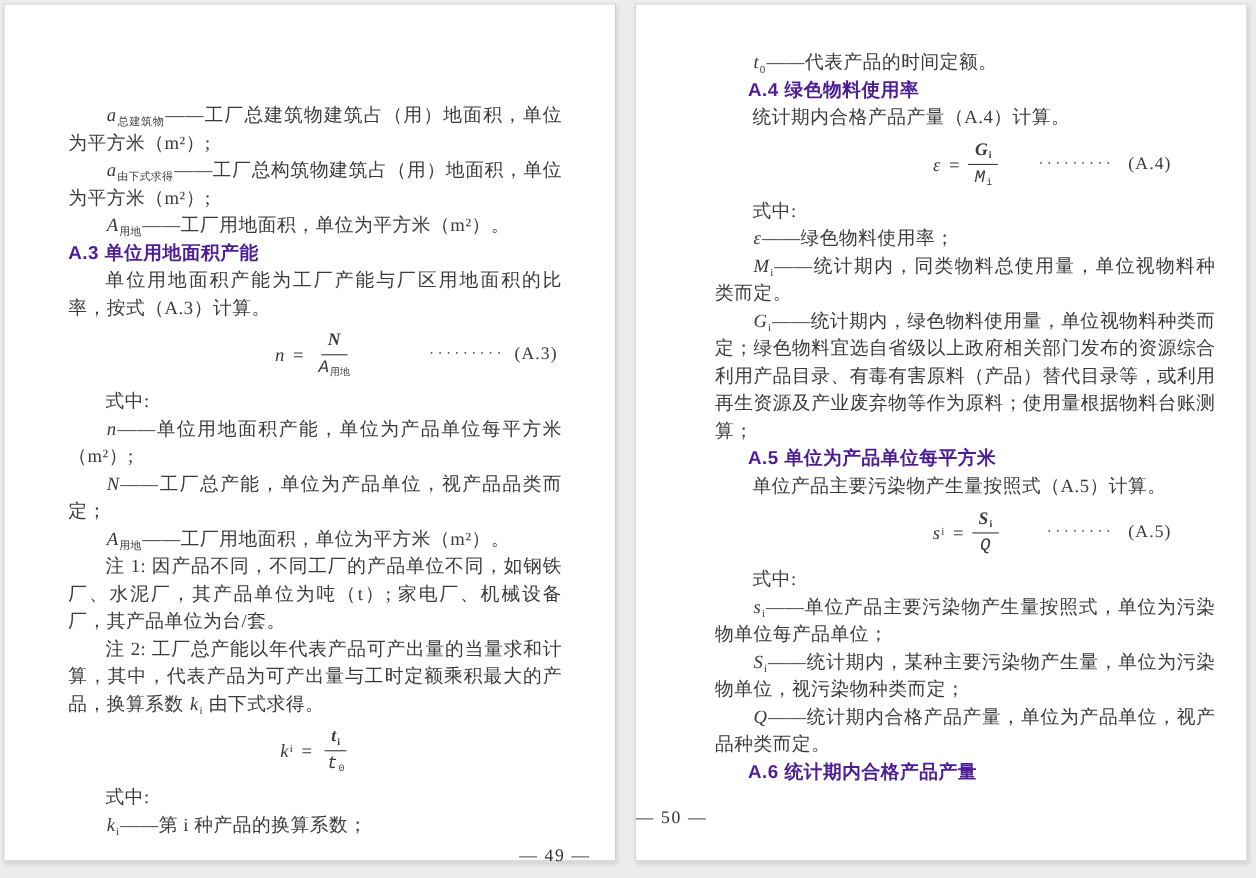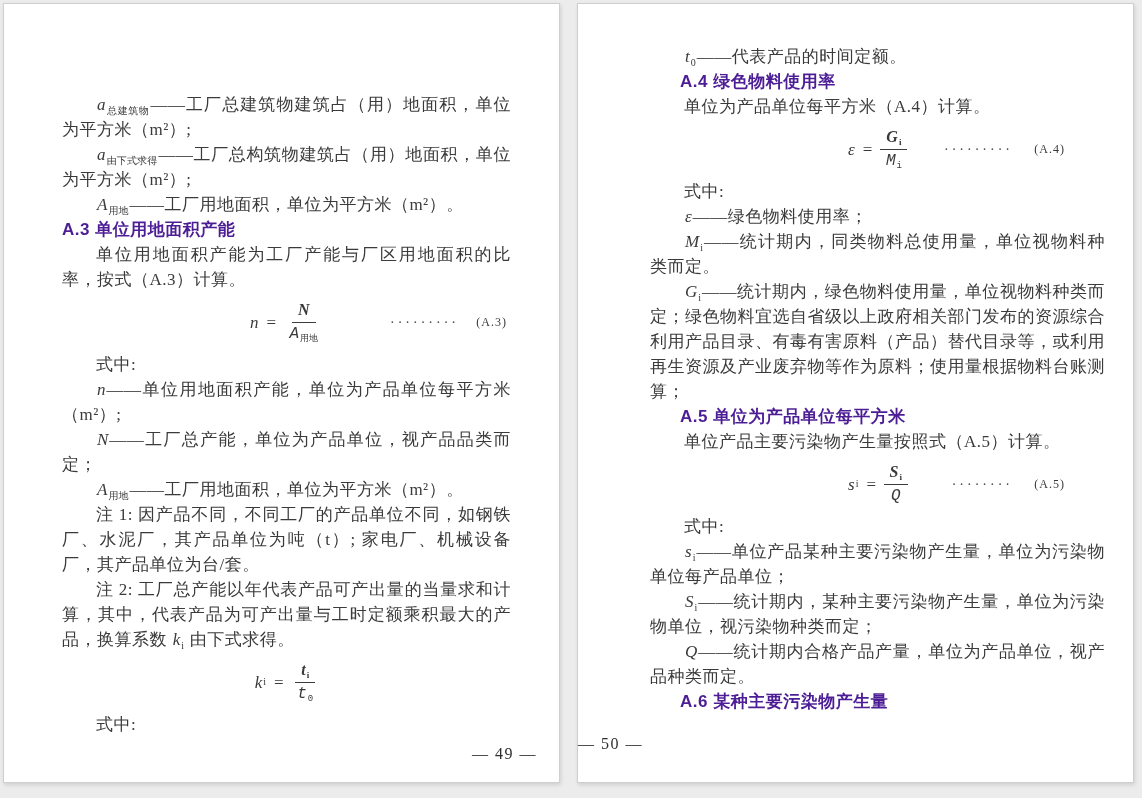--- a/index.html
+++ b/index.html
@@ -55,21 +55,21 @@
   }
   .num{border-bottom:1px solid #3c3c3c;padding:0 5px 1px;font-weight:bold;}
   .den{padding:1px 5px 0;font-family:Liberation Mono, monospace;}
   .frac .vsub{font-size:9px;vertical-align:-3px;}
   .fdots{
     position:absolute;top:50%;transform:translateY(-50%);
     letter-spacing:3px;font-size:14px;color:#4a4a4a;
   }
   .flabel{
     position:absolute;top:50%;transform:translateY(-50%);
-    font-size:12px;letter-spacing:1px;
+    font-size:16px;letter-spacing:1px;
   }
   .pl .fdots{right:52px;}
   .pl .flabel{right:4px;}
   .pr .fdots{right:92px;}
   .pr .flabel{right:40px;}
 
   .pn{font-size:16px;letter-spacing:1.5px;color:#2e2e2e;}
   .pl .pn{text-align:right;padding-right:22px;margin-top:8px;}
   .pr .pn{text-align:left;margin-top:21px;}
 </style>
@@ -108,29 +108,30 @@
             <i class="var">k</i>
             <sub class="vsub">i</sub>
             <span class="eq">=</span>
             <span class="frac">
               <span class="num"><i class="var">t</i><sub class="vsub">i</sub></span>
               <span class="den"><i class="var">t</i><sub class="vsub">0</sub></span>
             </span>
           </span>
         </div>
         <div class="blk plain"><span class="t">式中:</span></div>
+        <div class="blk def"><i class="var">k</i><sub class="vsub">i</sub><span class="t">——第 i 种产品的换算系数；</span></div>
       </div>
     <div class="pn">— 49 —</div>
   </div>
 
   <div class="page pr">
     <div class="content">
         <div class="blk def"><i class="var">t</i><sub class="vsub">0</sub><span class="t">——代表产品的时间定额。</span></div>
         <div class="blk h"><span class="t">A.4 绿色物料使用率</span></div>
-        <div class="blk para"><span class="t">单位为产品单位每平方米（A.4）计算。</span></div>
+        <div class="blk para"><span class="t">统计期内合格产品产量（A.4）计算。</span></div>
         <div class="blk formula">
           <span class="feq">
             <i class="var">ε</i>
             <span class="eq">=</span>
             <span class="frac">
               <span class="num"><i class="var">G</i><sub class="vsub">i</sub></span>
               <span class="den"><i class="var">M</i><sub class="vsub">i</sub></span>
             </span>
           </span>
           <span class="fdots">·········</span>
@@ -149,21 +150,21 @@
             <span class="eq">=</span>
             <span class="frac">
               <span class="num"><i class="var">S</i><sub class="vsub">i</sub></span>
               <span class="den"><i class="var">Q</i></span>
             </span>
           </span>
           <span class="fdots">········</span>
           <span class="flabel">(A.5)</span>
         </div>
         <div class="blk plain"><span class="t">式中:</span></div>
-        <div class="blk def"><i class="var">s</i><sub class="vsub">i</sub><span class="t">——单位产品某种主要污染物产生量，单位为污染物单位每产品单位；</span></div>
+        <div class="blk def"><i class="var">s</i><sub class="vsub">i</sub><span class="t">——单位产品主要污染物产生量按照式，单位为污染物单位每产品单位；</span></div>
         <div class="blk def"><i class="var">S</i><sub class="vsub">i</sub><span class="t">——统计期内，某种主要污染物产生量，单位为污染物单位，视污染物种类而定；</span></div>
         <div class="blk def"><i class="var">Q</i><span class="t">——统计期内合格产品产量，单位为产品单位，视产品种类而定。</span></div>
-        <div class="blk h"><span class="t">A.6 某种主要污染物产生量</span></div>
+        <div class="blk h"><span class="t">A.6 统计期内合格产品产量</span></div>
       </div>
     <div class="pn">— 50 —</div>
   </div>
 
 </div>
 
 </body></html>

